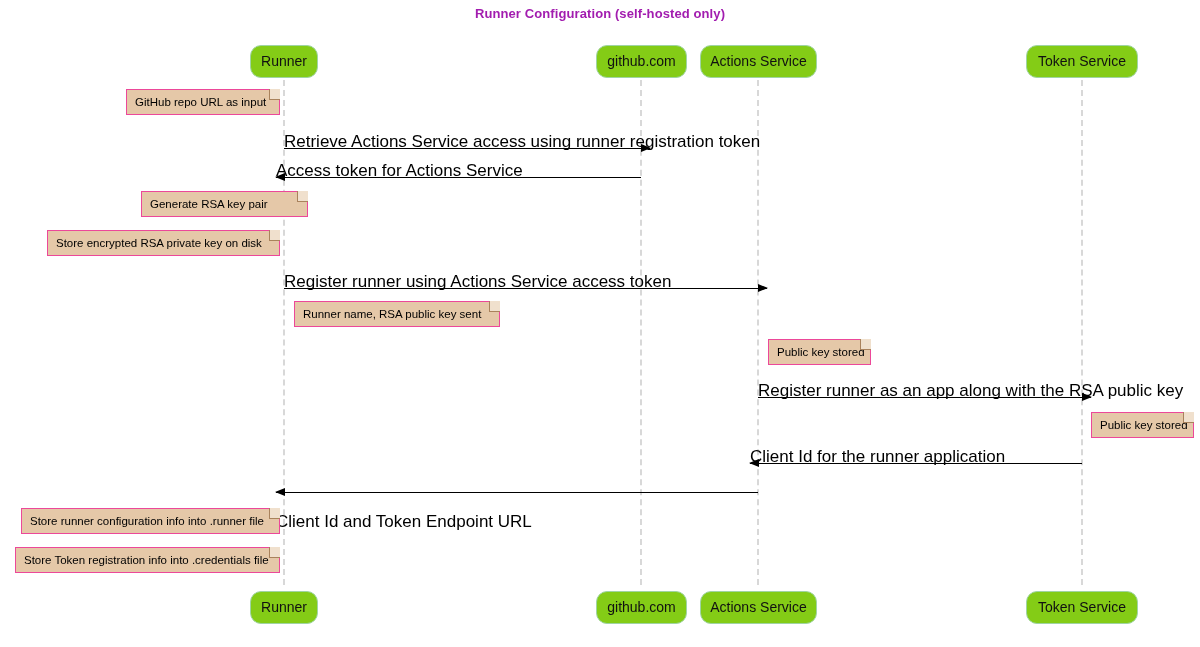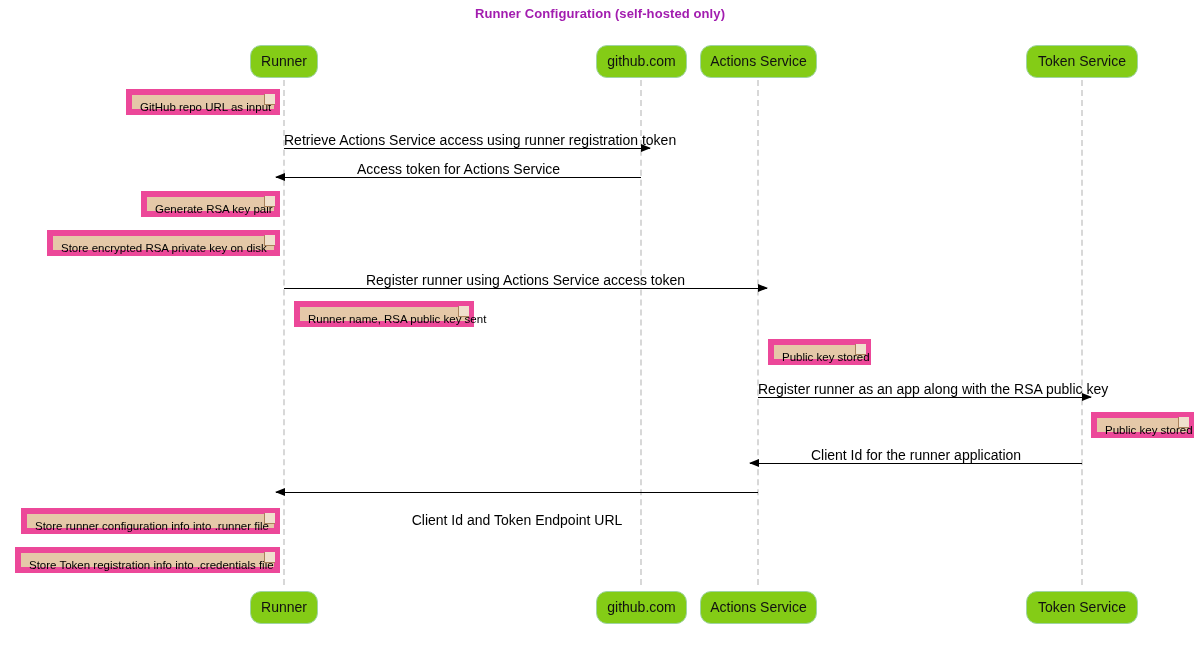--- a/index.html
+++ b/index.html
@@ -46,21 +46,21 @@
     line-height: 31px;
     text-align: center;
     font-size: 14px;
     color: #111111;
     white-space: nowrap;
   }
   .note {
     position: absolute;
     box-sizing: border-box;
     background: #e5c8a8;
-    border: 6px solid #ec4899;
+    border: 1px solid #ec4899;
     height: 26px;
     line-height: 24px;
     font-size: 11.5px;
     color: #000000;
     padding: 0 8px;
     white-space: nowrap;
   }
   .note .dogear {
     position: absolute;
     top: -1px;
@@ -87,24 +87,24 @@
   .msg.to-right .head {
     right: -1px;
     border-left: 10px solid #000000;
   }
   .msg.to-left .head {
     left: -1px;
     border-right: 10px solid #000000;
   }
   .msg-label {
     position: absolute;
-    font-size: 14px;
+    font-size: 17px;
     color: #000000;
     white-space: nowrap;
-    text-align: center;
+    text-align: left;
   }
 </style>
 </head>
 <body>
 
 <div id="diagram-root">
 
   <div id="diagram-title">Runner Configuration (self-hosted only)</div>
 
   <div id="lifelines-layer">
@@ -144,22 +144,22 @@
         <span class="head"></span>
       </div>
       <div class="msg-label" style="left: 750px; width: 332px; top: 447px;">Client Id for the runner application</div>
       <div class="msg to-left" style="left: 276px; width: 482px; top: 492px;">
         <span class="head"></span>
       </div>
       <div class="msg-label" style="left: 276px; width: 482px; top: 476px; margin-top: 36px;">Client Id and Token Endpoint URL</div>
     </div>
   <div id="notes-layer">
       <div class="note" style="left: 126px; top: 89px; width: 154px;"><span>GitHub repo URL as input</span><span class="dogear"></span></div>
-      <div class="note" style="left: 141px; top: 191px; width: 139px;"><span>Generate RSA key pair</span><span class="dogear"></span></div>
+      <div class="note" style="left: 141px; top: 191px; width: 167px;"><span>Generate RSA key pair</span><span class="dogear"></span></div>
       <div class="note" style="left: 47px; top: 230px; width: 233px;"><span>Store encrypted RSA private key on disk</span><span class="dogear"></span></div>
-      <div class="note" style="left: 294px; top: 301px; width: 180px;"><span>Runner name, RSA public key sent</span><span class="dogear"></span></div>
+      <div class="note" style="left: 294px; top: 301px; width: 206px;"><span>Runner name, RSA public key sent</span><span class="dogear"></span></div>
       <div class="note" style="left: 768px; top: 339px; width: 103px;"><span>Public key stored</span><span class="dogear"></span></div>
       <div class="note" style="left: 1091px; top: 412px; width: 103px;"><span>Public key stored</span><span class="dogear"></span></div>
       <div class="note" style="left: 21px; top: 508px; width: 259px;"><span>Store runner configuration info into .runner file</span><span class="dogear"></span></div>
       <div class="note" style="left: 15px; top: 547px; width: 265px;"><span>Store Token registration info into .credentials file</span><span class="dogear"></span></div>
     </div>
 
 </div>
 
 </body></html>

